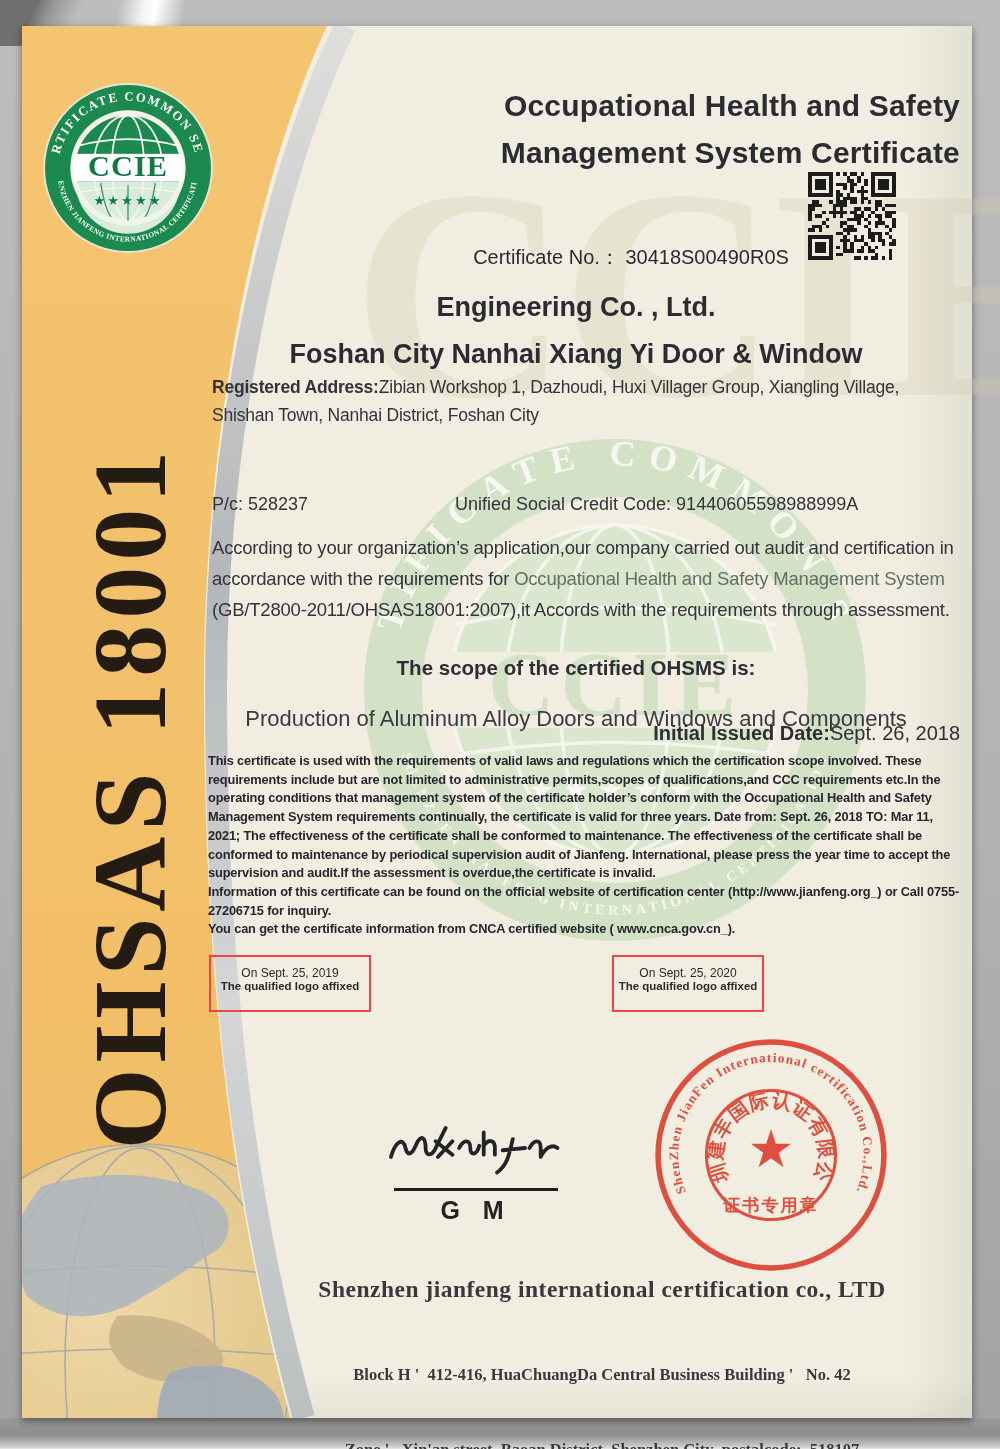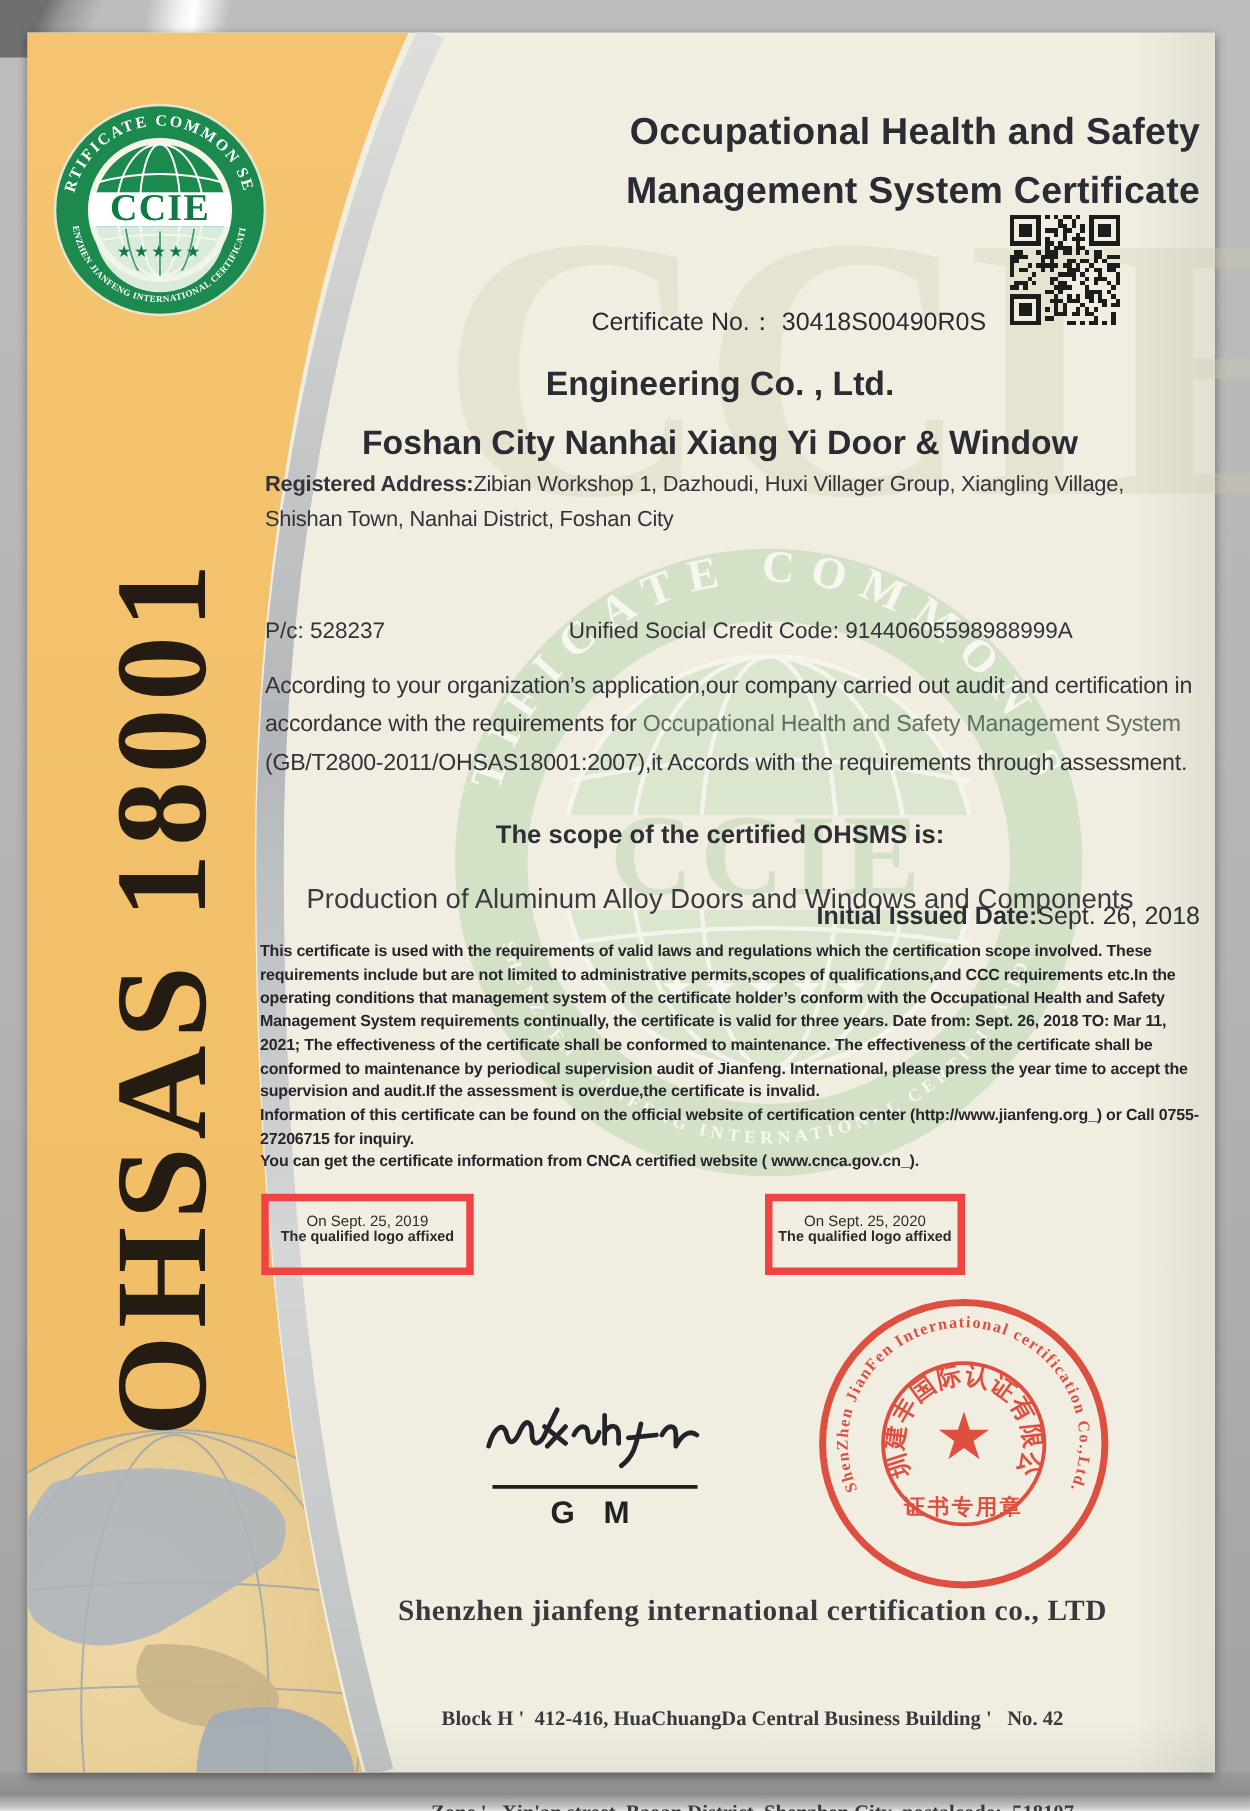--- a/index.html
+++ b/index.html
@@ -54,21 +54,21 @@
   .scopehead{position:absolute;left:0;top:630px;width:100%;text-align:center;
     font-size:20.5px;font-weight:700;color:#2e2e35;}
   .scopetext{position:absolute;left:0;top:664px;width:100%;text-align:center;
     font-size:22px;color:#3a3a41;margin-top:16px;}
   .initdate{position:absolute;left:0;top:696px;width:100%;text-align:right;font-size:20px;color:#2e2e35;}
   .initdate b{font-weight:700;}
   .fineprint{position:absolute;left:16px;top:726px;width:756px;font-size:12.8px;font-weight:600;
     line-height:18.7px;letter-spacing:-.15px;color:#26262c;}
   .fineprint b{font-weight:800;}
   
-  .affix{position:absolute;z-index:3;border:6px solid #ef4444;width:158px;height:53px;
+  .affix{position:absolute;z-index:3;border:2px solid #ef4444;width:158px;height:53px;
     text-align:center;color:#2a2a2a;background:rgba(255,255,255,.0);}
   .affix .d{font-size:12px;margin-top:9px;}
   .affix .c{font-size:11.5px;font-weight:700;margin-top:0;}
   .affix1{left:187px;top:929px;}
   .affix2{left:590px;top:929px;width:148px;}
   
   .sig{position:absolute;left:360px;top:1086px;width:190px;height:72px;z-index:3;}
   .sig-line{position:absolute;left:372px;top:1162px;width:164px;height:3px;background:#1d1d1d;z-index:3;}
   .gm{position:absolute;left:372px;top:1170px;width:164px;text-align:center;z-index:3;
     font-size:25px;font-weight:bold;letter-spacing:8px;color:#222;}

